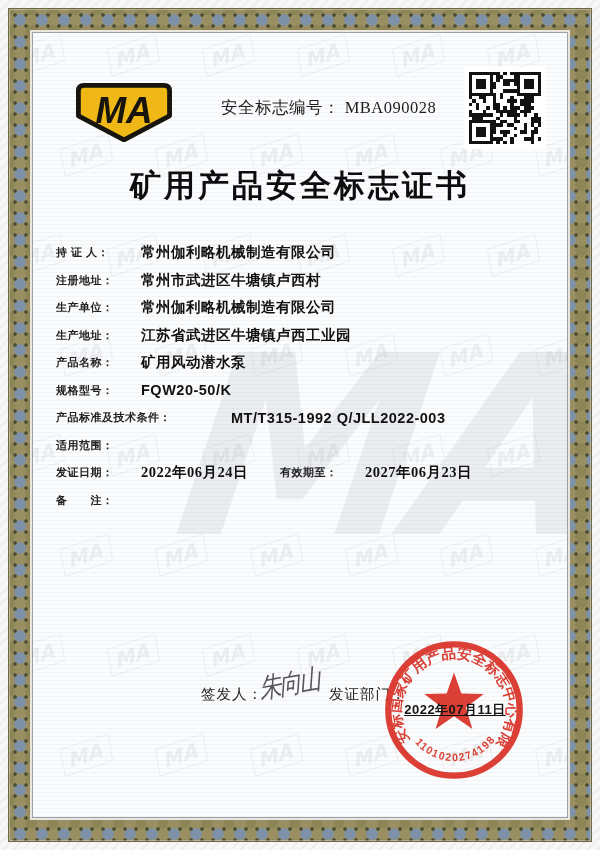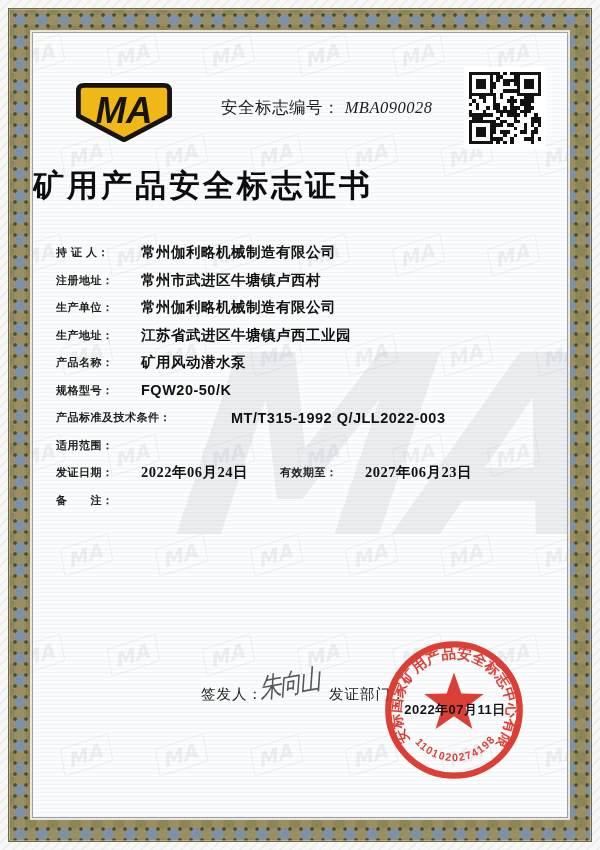--- a/index.html
+++ b/index.html
@@ -54,26 +54,26 @@
     letter-spacing:-12px;line-height:1;
     pointer-events:none;
   }
   
   .ma-logo{position:absolute;left:43px;top:50px;width:96px;height:60px;}
   .mark-number{
     position:absolute;left:188px;top:64px;
     font-family:"Liberation Serif", serif;font-size:16.5px;color:#1d1d1f;
     letter-spacing:.5px;
   }
-  .mark-number b{font-weight:normal;font-style:italic;}
+  .mark-number b{font-weight:normal;}
   .qr{position:absolute;left:431px;top:34px;width:82px;height:82px;background:#fff;padding:5px;box-sizing:border-box;}
   .qr svg{display:block;width:100%;height:100%;}
   
   .title{
-    position:absolute;left:0;right:0;top:132px;text-align:left;
+    position:absolute;left:0;right:0;top:132px;text-align:center;
     font-family:"Liberation Serif", serif;
     font-size:31px;font-weight:900;color:#0d0d0f;letter-spacing:3px;
   }
   
   .fields{position:absolute;left:23px;right:18px;top:206px;}
   .frow{display:flex;align-items:center;height:27.5px;}
   .flabel{
     width:85px;flex:0 0 auto;
     font-size:11px;font-weight:bold;color:#222;letter-spacing:.5px;
     white-space:nowrap;
@@ -104,21 +104,21 @@
     position:absolute;left:228px;top:636px;
     font-family:"DejaVu Serif", serif;
     font-size:22px;color:#3a3a3e;
     transform:rotate(-10deg) skewX(-14deg) scaleY(1.25);
     letter-spacing:-2px;opacity:.85;
   }
   .seal{position:absolute;left:348px;top:602px;width:146px;height:150px;}
   .seal svg{display:block;width:100%;height:100%;}
   .seal-date{
     position:absolute;left:352px;top:668px;width:140px;text-align:center;
-    font-size:13px;font-weight:bold;color:#141414;letter-spacing:.5px;
+    font-size:13px;font-weight:bold;color:#141414;letter-spacing:.5px;text-decoration:underline;
   }
 </style>
 </head>
 <body>
 
 <div class="paper"></div>
 <div class="frame"></div>
 
 <div class="content">
 

